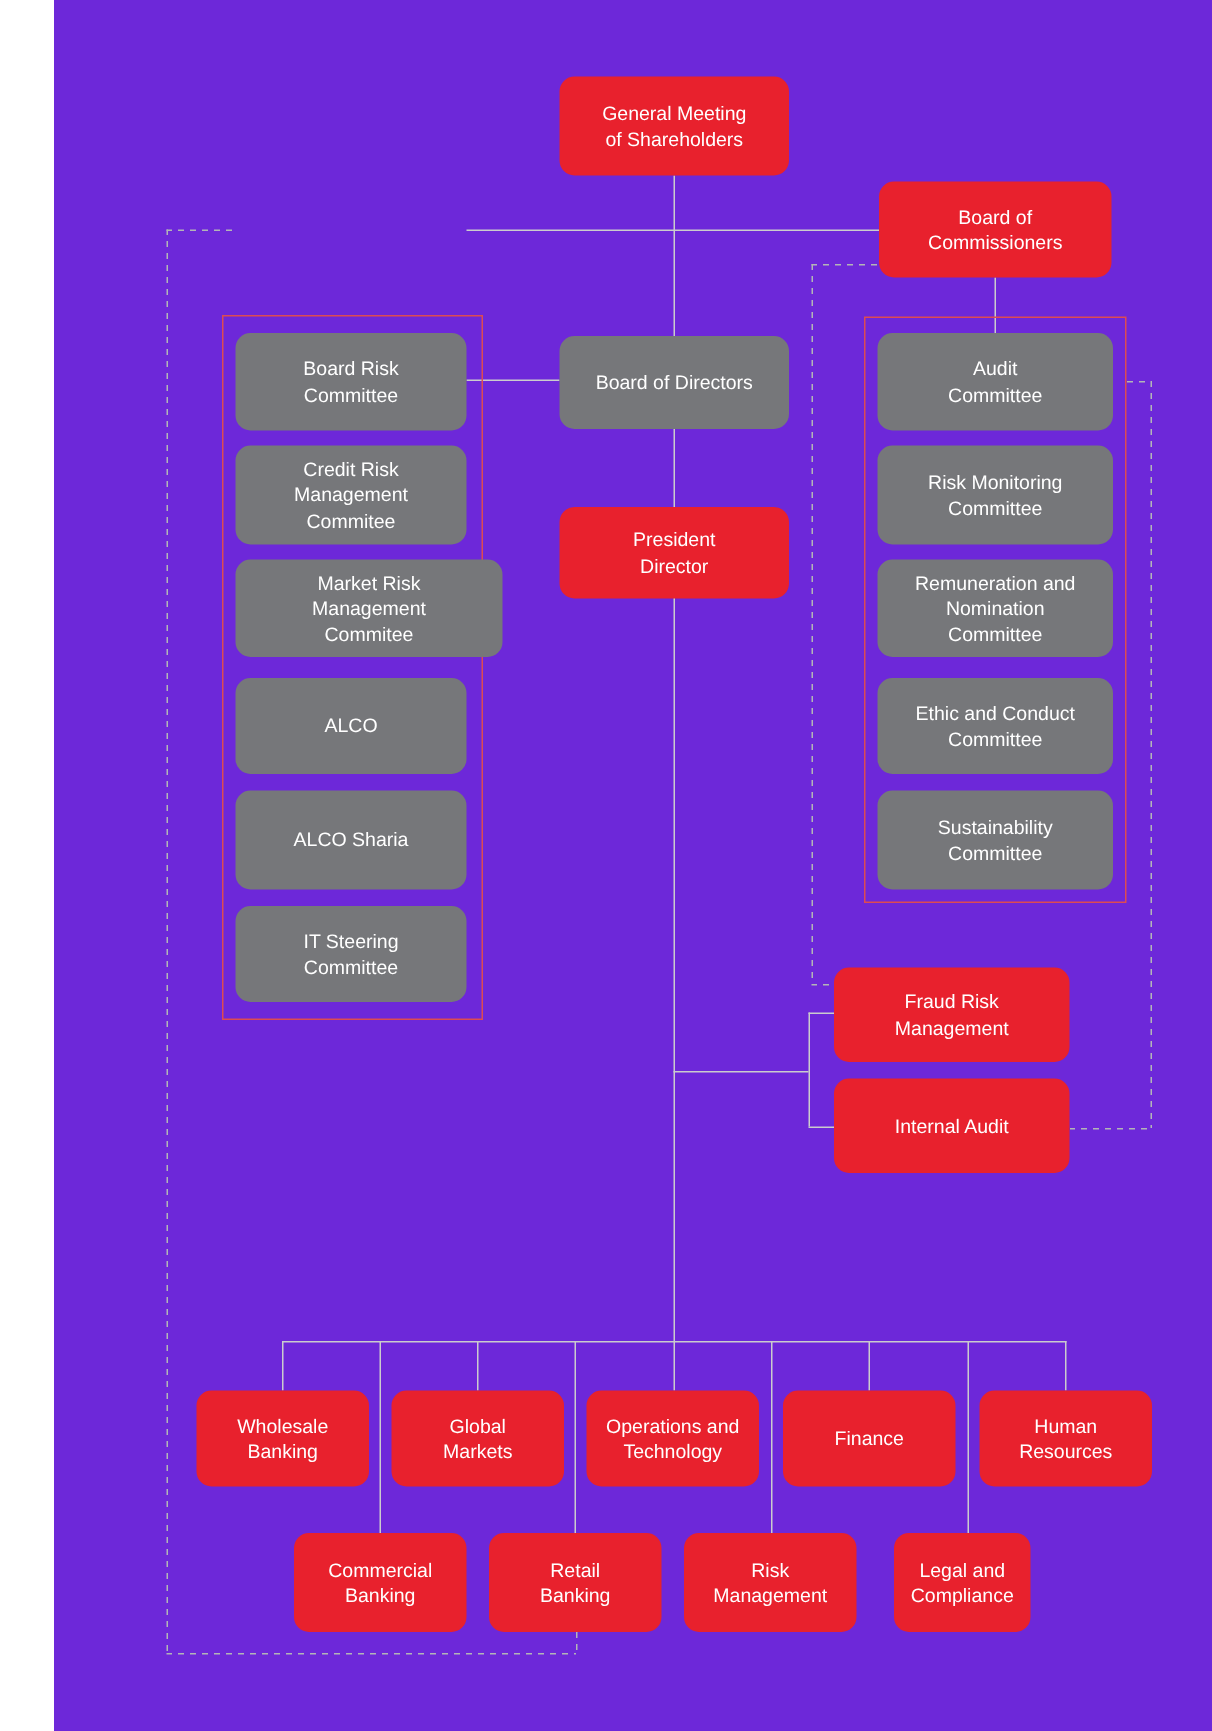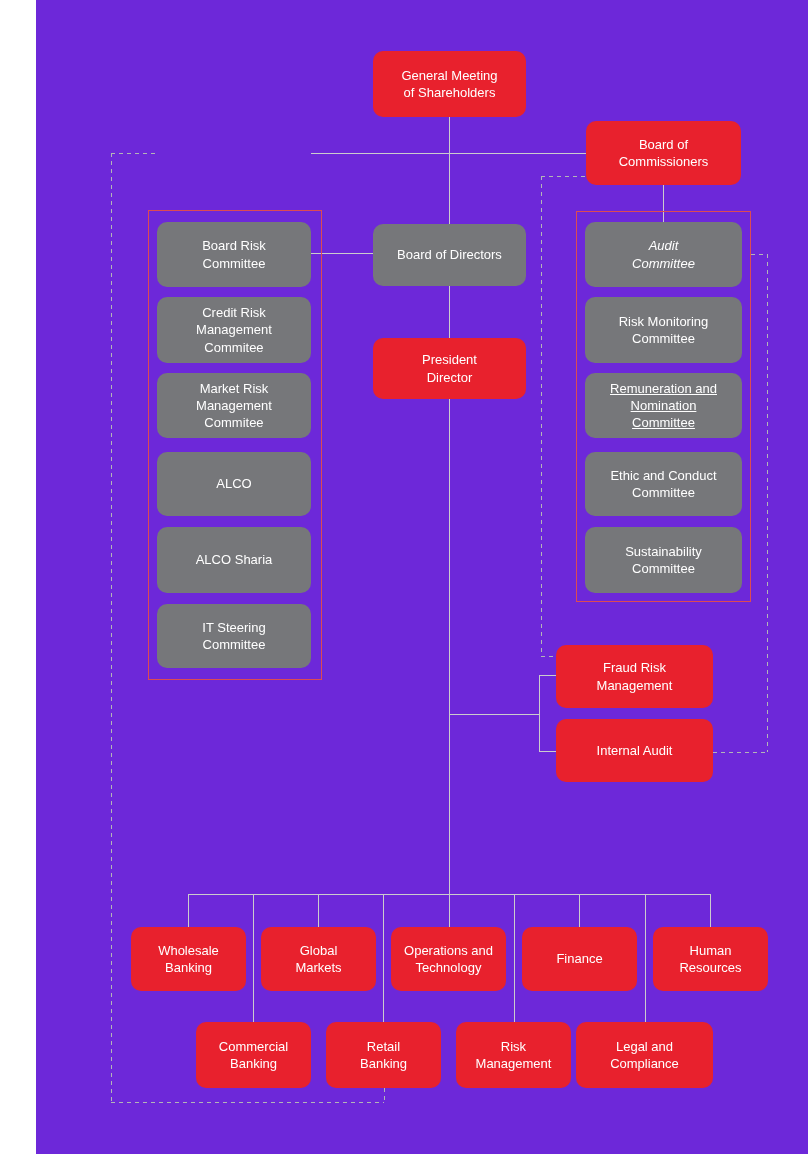--- a/index.html
+++ b/index.html
@@ -69,33 +69,33 @@
   <div class="node red" style="left:550px;top:121px;width:155px;height:64px;">Board of
 Commissioners</div>
   <div class="node red" style="left:337px;top:338px;width:153px;height:61px;">President
 Director</div>
 
   <div class="node gray" style="left:121px;top:222px;width:154px;height:65px;">Board Risk
 Committee</div>
   <div class="node gray" style="left:121px;top:297px;width:154px;height:66px;">Credit Risk
 Management
 Commitee</div>
-  <div class="node gray" style="left:121px;top:373px;width:154px;height:65px;">Market Risk
+  <div class="node gray" style="left:121px;top:373px;width:178px;height:65px;">Market Risk
 Management
 Commitee</div>
   <div class="node gray" style="left:121px;top:452px;width:154px;height:64px;">ALCO</div>
   <div class="node gray" style="left:121px;top:527px;width:154px;height:66px;">ALCO Sharia</div>
   <div class="node gray" style="left:121px;top:604px;width:154px;height:64px;">IT Steering
 Committee</div>
 
-  <div class="node gray" style="left:549px;top:222px;width:157px;height:65px;font-style:italic;">Audit
+  <div class="node gray" style="left:549px;top:222px;width:157px;height:65px;">Audit
 Committee</div>
   <div class="node gray" style="left:549px;top:297px;width:157px;height:66px;">Risk Monitoring
 Committee</div>
-  <div class="node gray" style="left:549px;top:373px;width:157px;height:65px;text-decoration:underline;">Remuneration and
+  <div class="node gray" style="left:549px;top:373px;width:157px;height:65px;">Remuneration and
 Nomination
 Committee</div>
   <div class="node gray" style="left:549px;top:452px;width:157px;height:64px;">Ethic and Conduct
 Committee</div>
   <div class="node gray" style="left:549px;top:527px;width:157px;height:66px;">Sustainability
 Committee</div>
 
   <div class="node red" style="left:520px;top:645px;width:157px;height:63px;">Fraud Risk
 Management</div>
   <div class="node red" style="left:520px;top:719px;width:157px;height:63px;">Internal Audit</div>
@@ -109,16 +109,16 @@
   <div class="node red" style="left:486px;top:927px;width:115px;height:64px;text-align:center;">Finance</div>
   <div class="node red" style="left:617px;top:927px;width:115px;height:64px;">Human
 Resources</div>
 
   <div class="node red" style="left:160px;top:1022px;width:115px;height:66px;">Commercial
 Banking</div>
   <div class="node red" style="left:290px;top:1022px;width:115px;height:66px;">Retail
 Banking</div>
   <div class="node red" style="left:420px;top:1022px;width:115px;height:66px;">Risk
 Management</div>
-  <div class="node red" style="left:540px;top:1022px;width:137px;height:66px;">Legal and
+  <div class="node red" style="left:560px;top:1022px;width:91px;height:66px;">Legal and
 Compliance</div>
 
 </div>
 
 </body></html>

